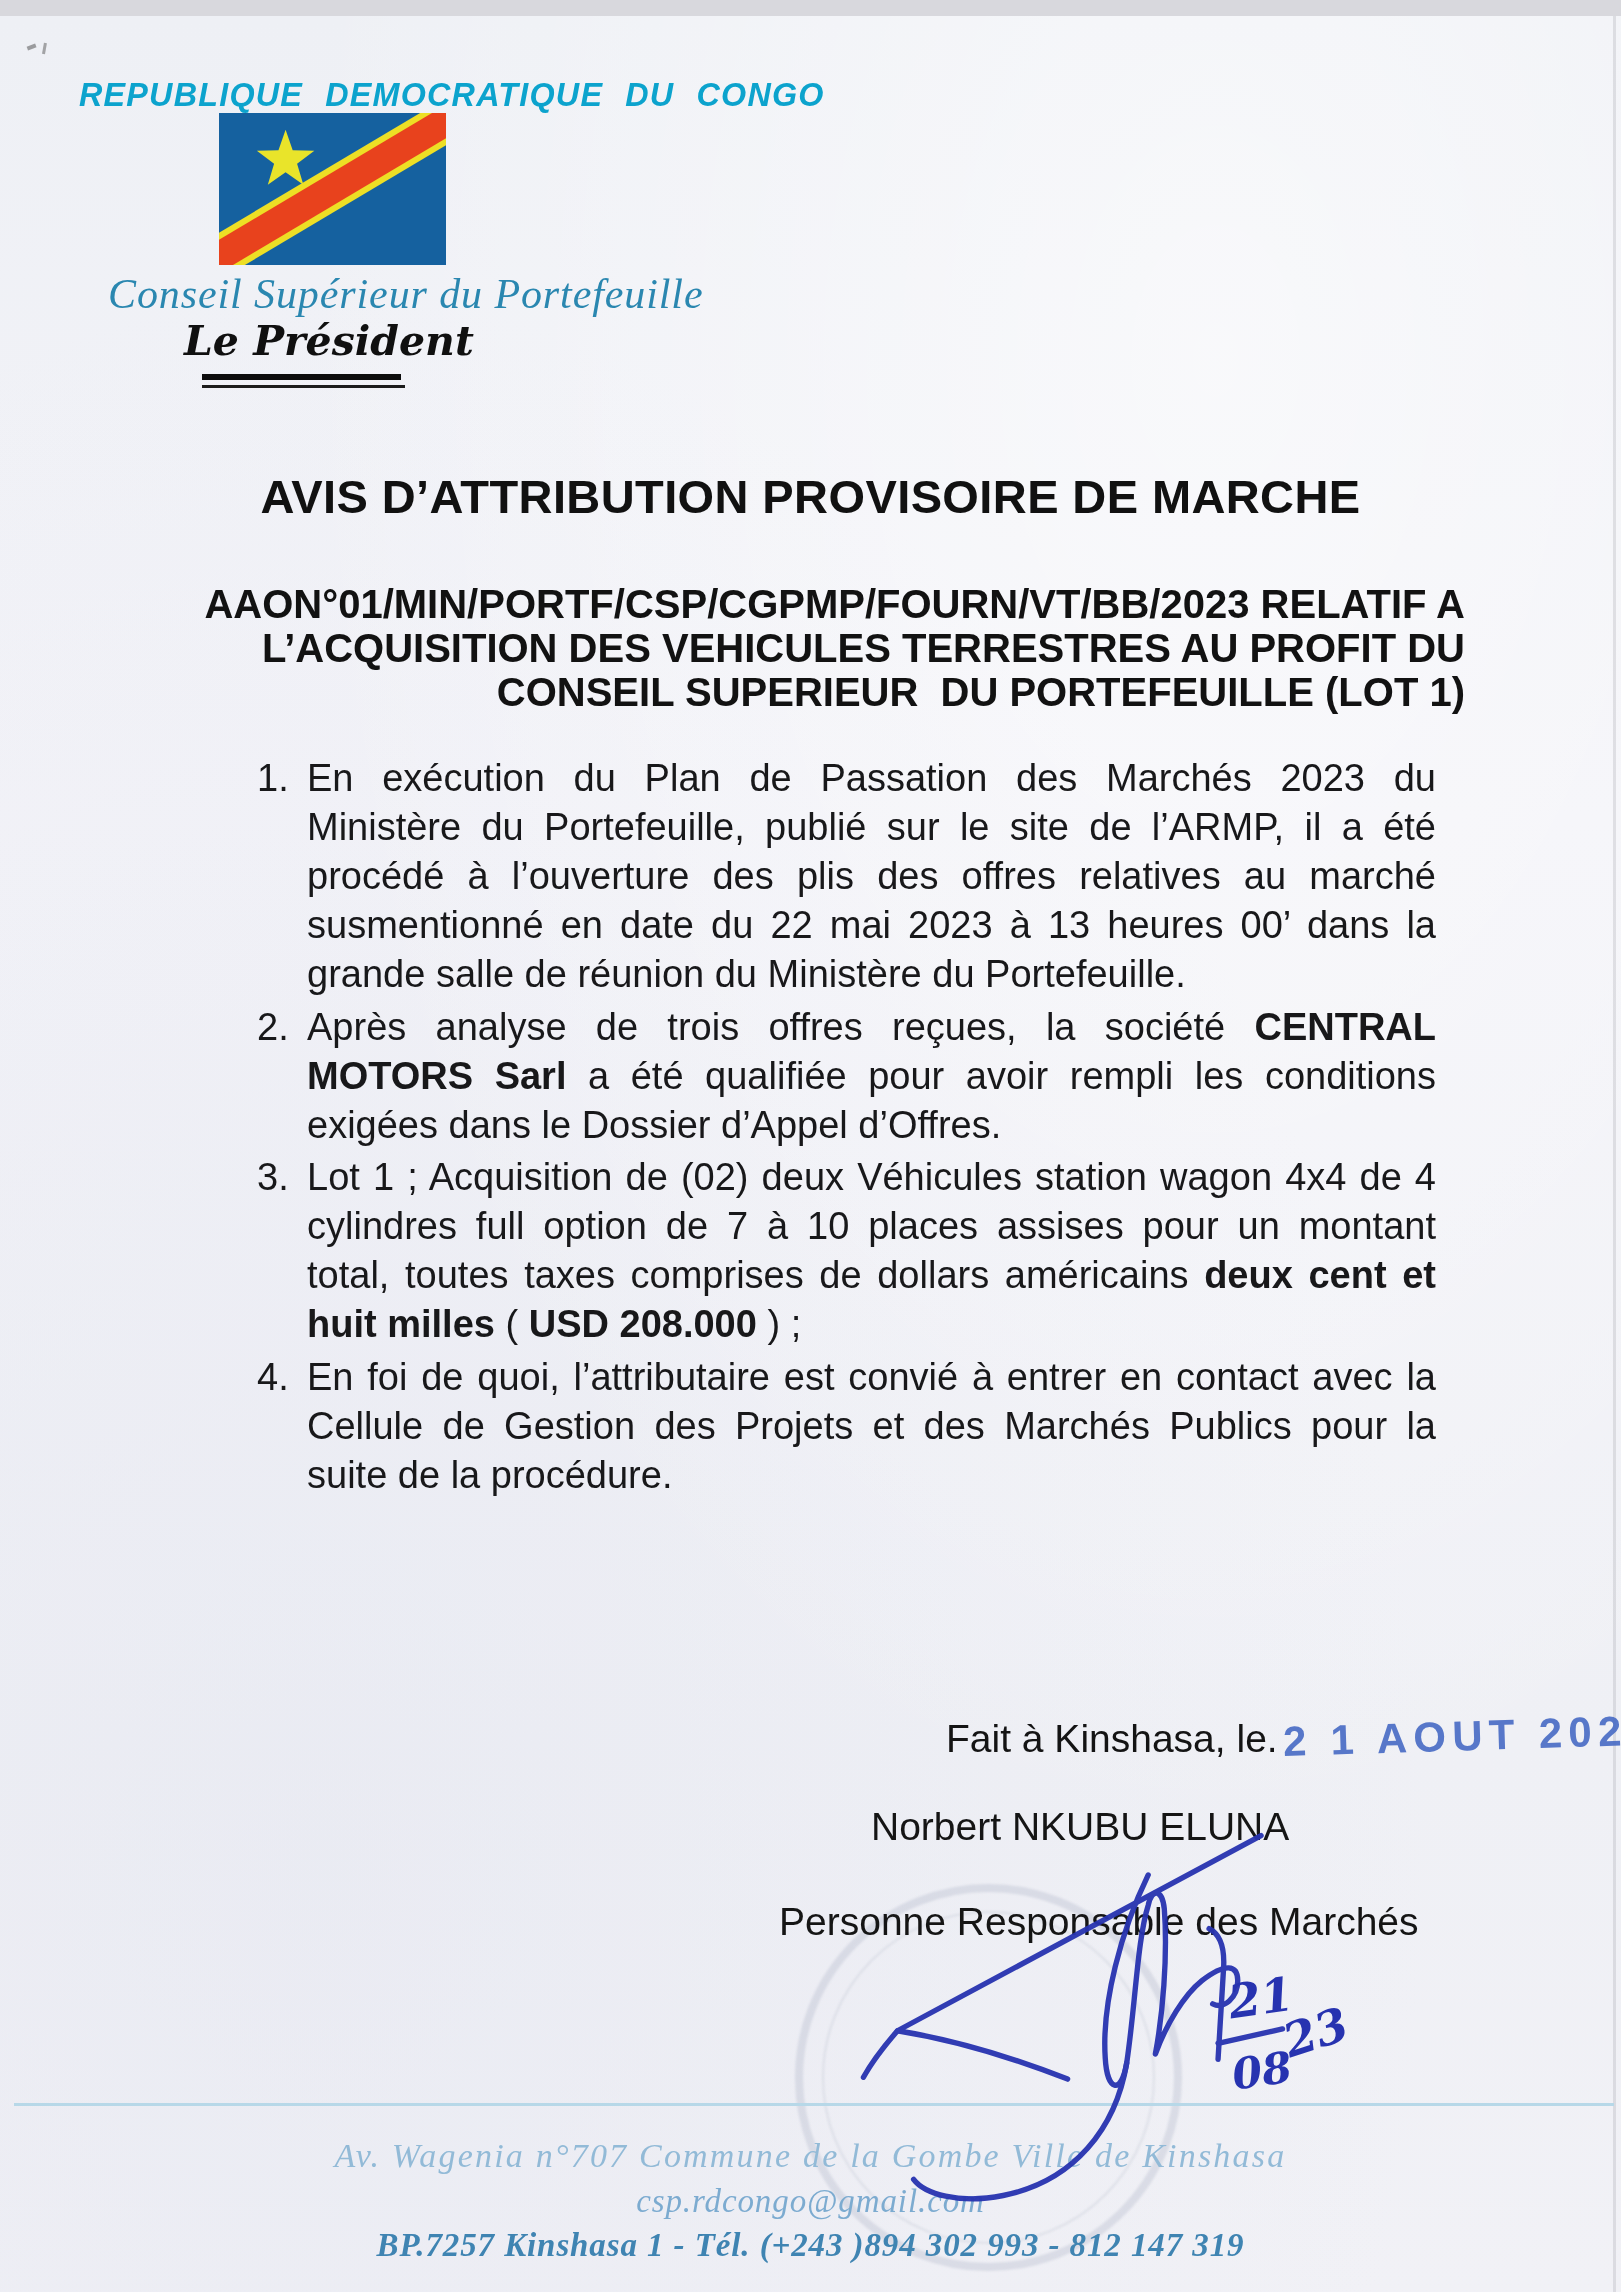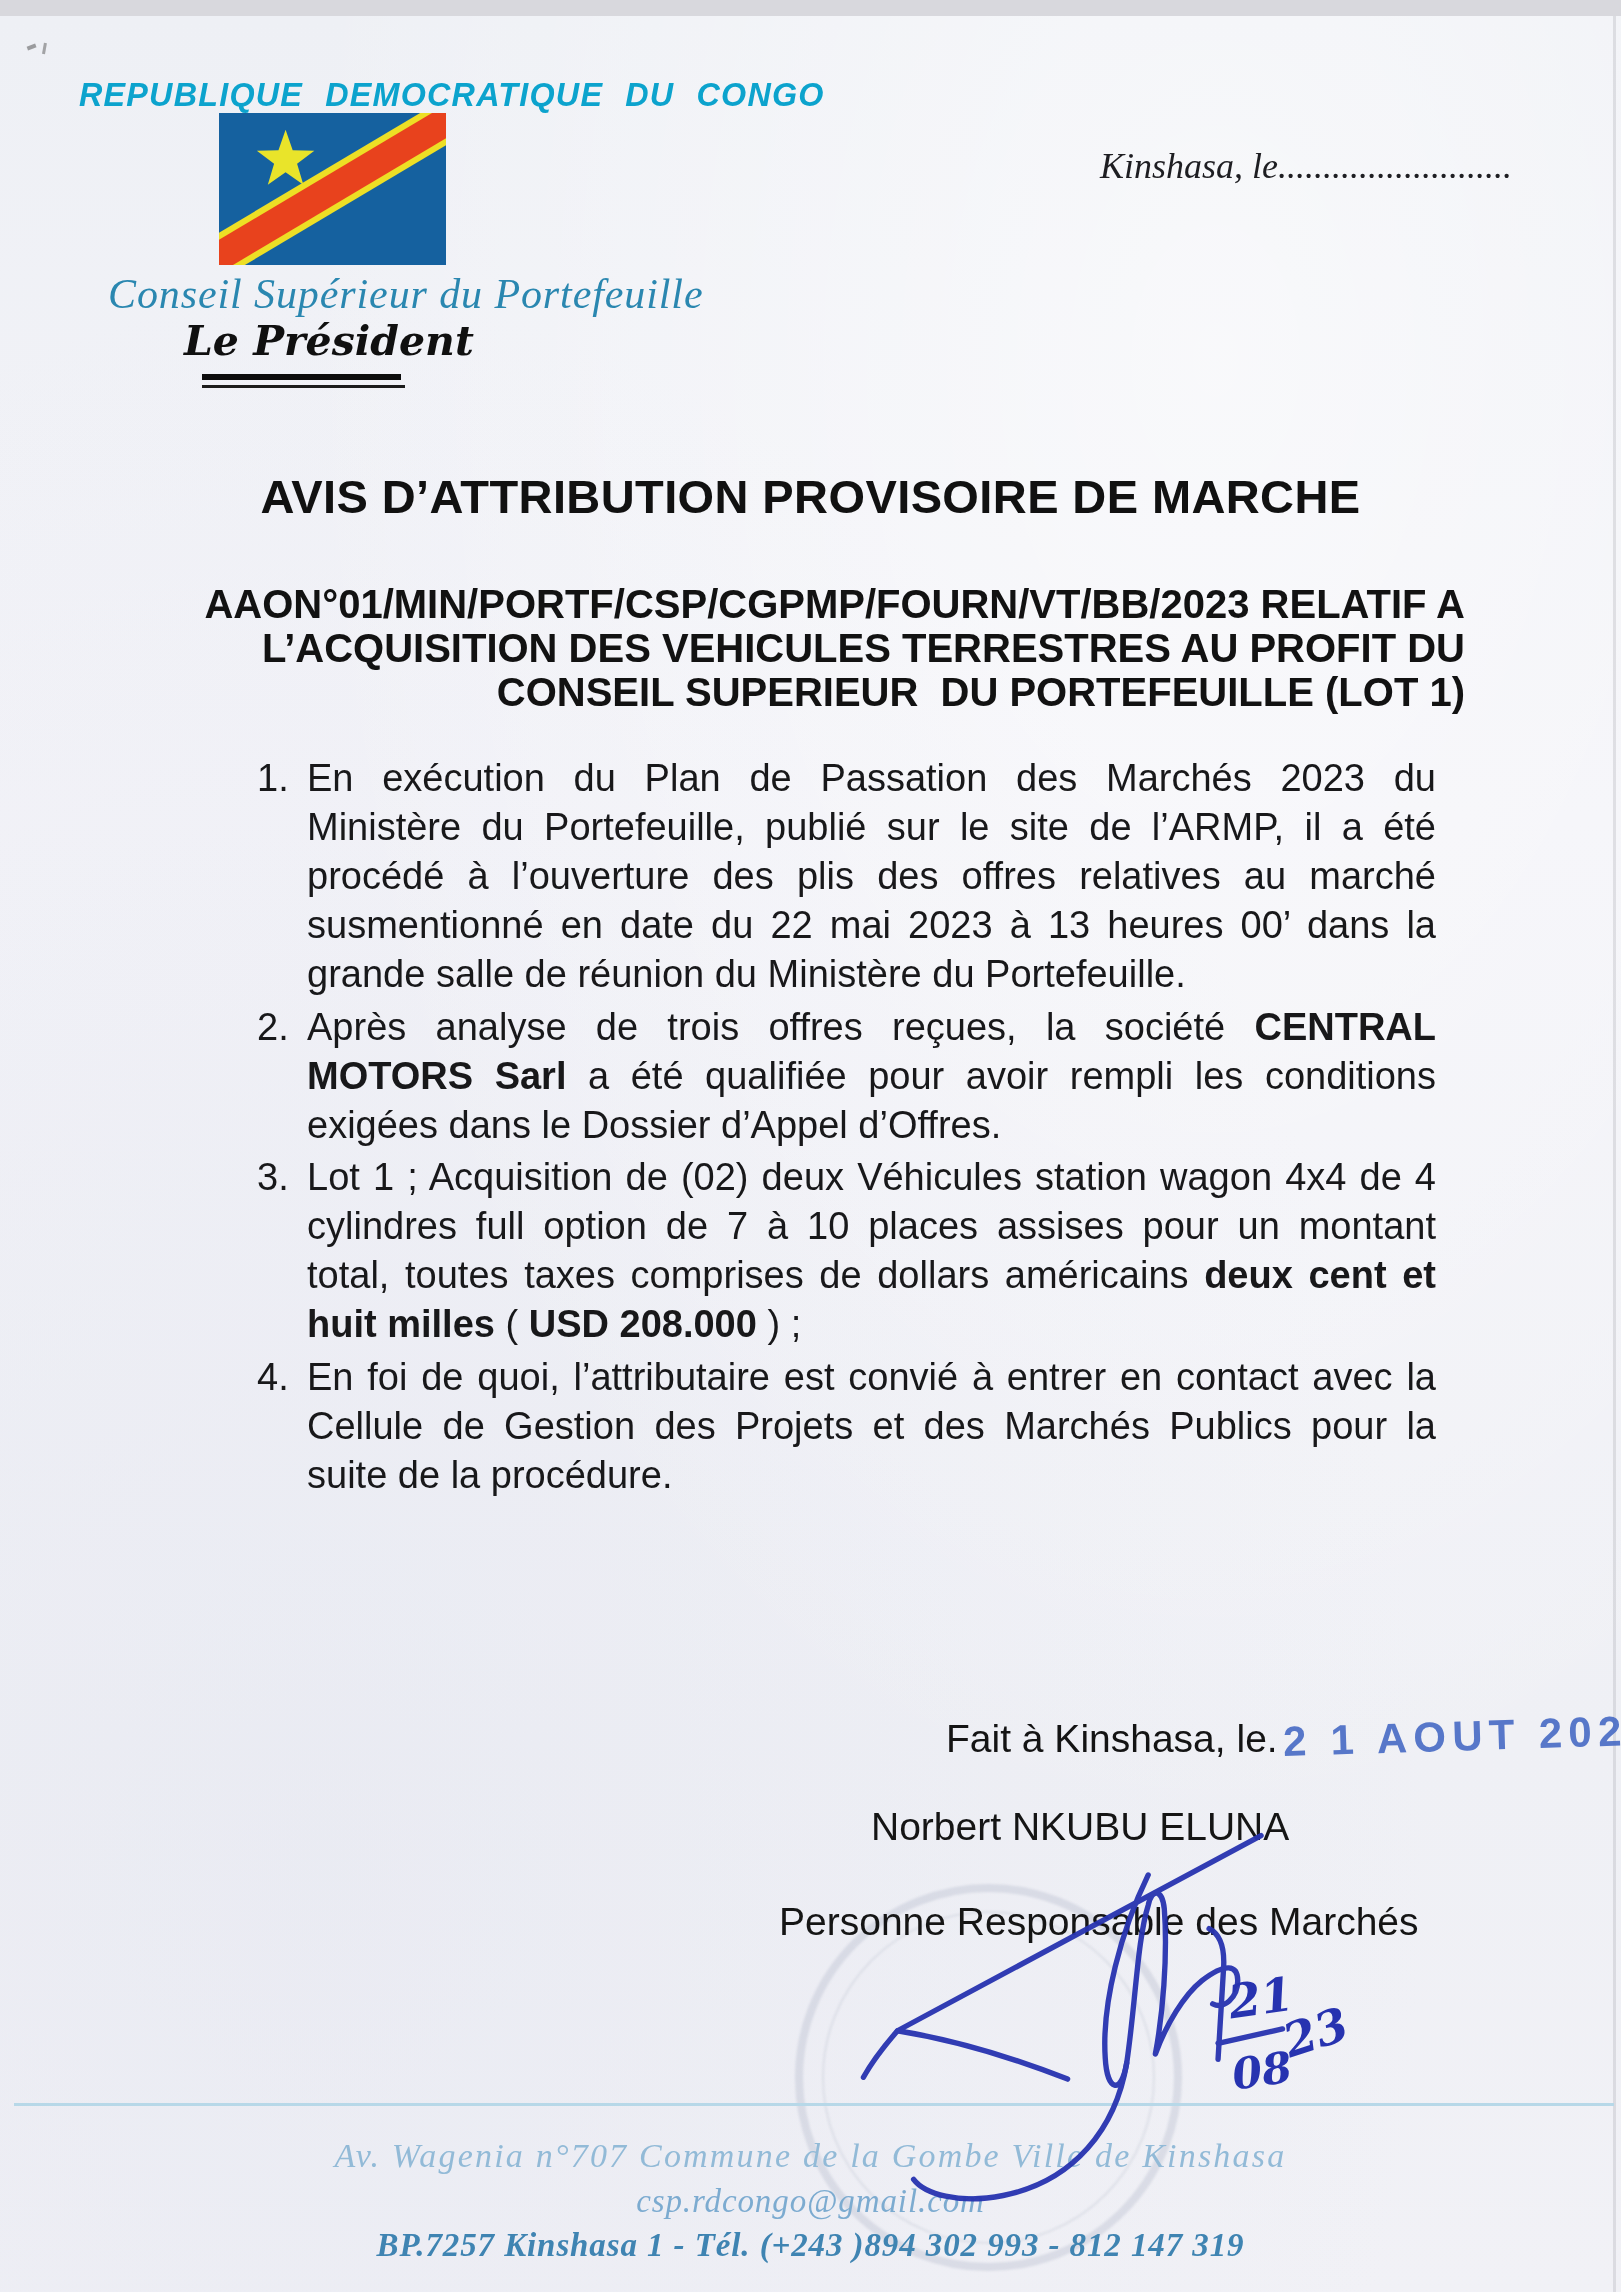--- a/index.html
+++ b/index.html
@@ -137,21 +137,20 @@
       <line x1="-12" y1="196" x2="312" y2="4" stroke="#e8421d" stroke-width="38"></line>
       <polygon points="88,22 97.4,49.1 126,49.6 103.2,66.9 111.5,94.4 88,78 64.5,94.4 72.8,66.9 50,49.6 78.6,49.1" fill="#e9e42a"></polygon>
     </svg>
   </div>
 
   <div class="conseil">Conseil Supérieur du Portefeuille</div>
   <div class="president">Le Président</div>
   <div class="pres-u1"></div>
   <div class="pres-u2"></div>
 
-  <div class="dateline">Kinshasa, le..........................</div>
 
   <h1 class="title">AVIS D’ATTRIBUTION PROVISOIRE DE MARCHE</h1>
   <h2 class="subtitle">AAON°01/MIN/PORTF/CSP/CGPMP/FOURN/VT/BB/2023 RELATIF A
 L’ACQUISITION DES VEHICULES TERRESTRES AU PROFIT DU
 CONSEIL SUPERIEUR  DU PORTEFEUILLE (LOT 1)</h2>
 
   <div class="items">
 
     <div class="item">
       <div class="num">1.</div>

